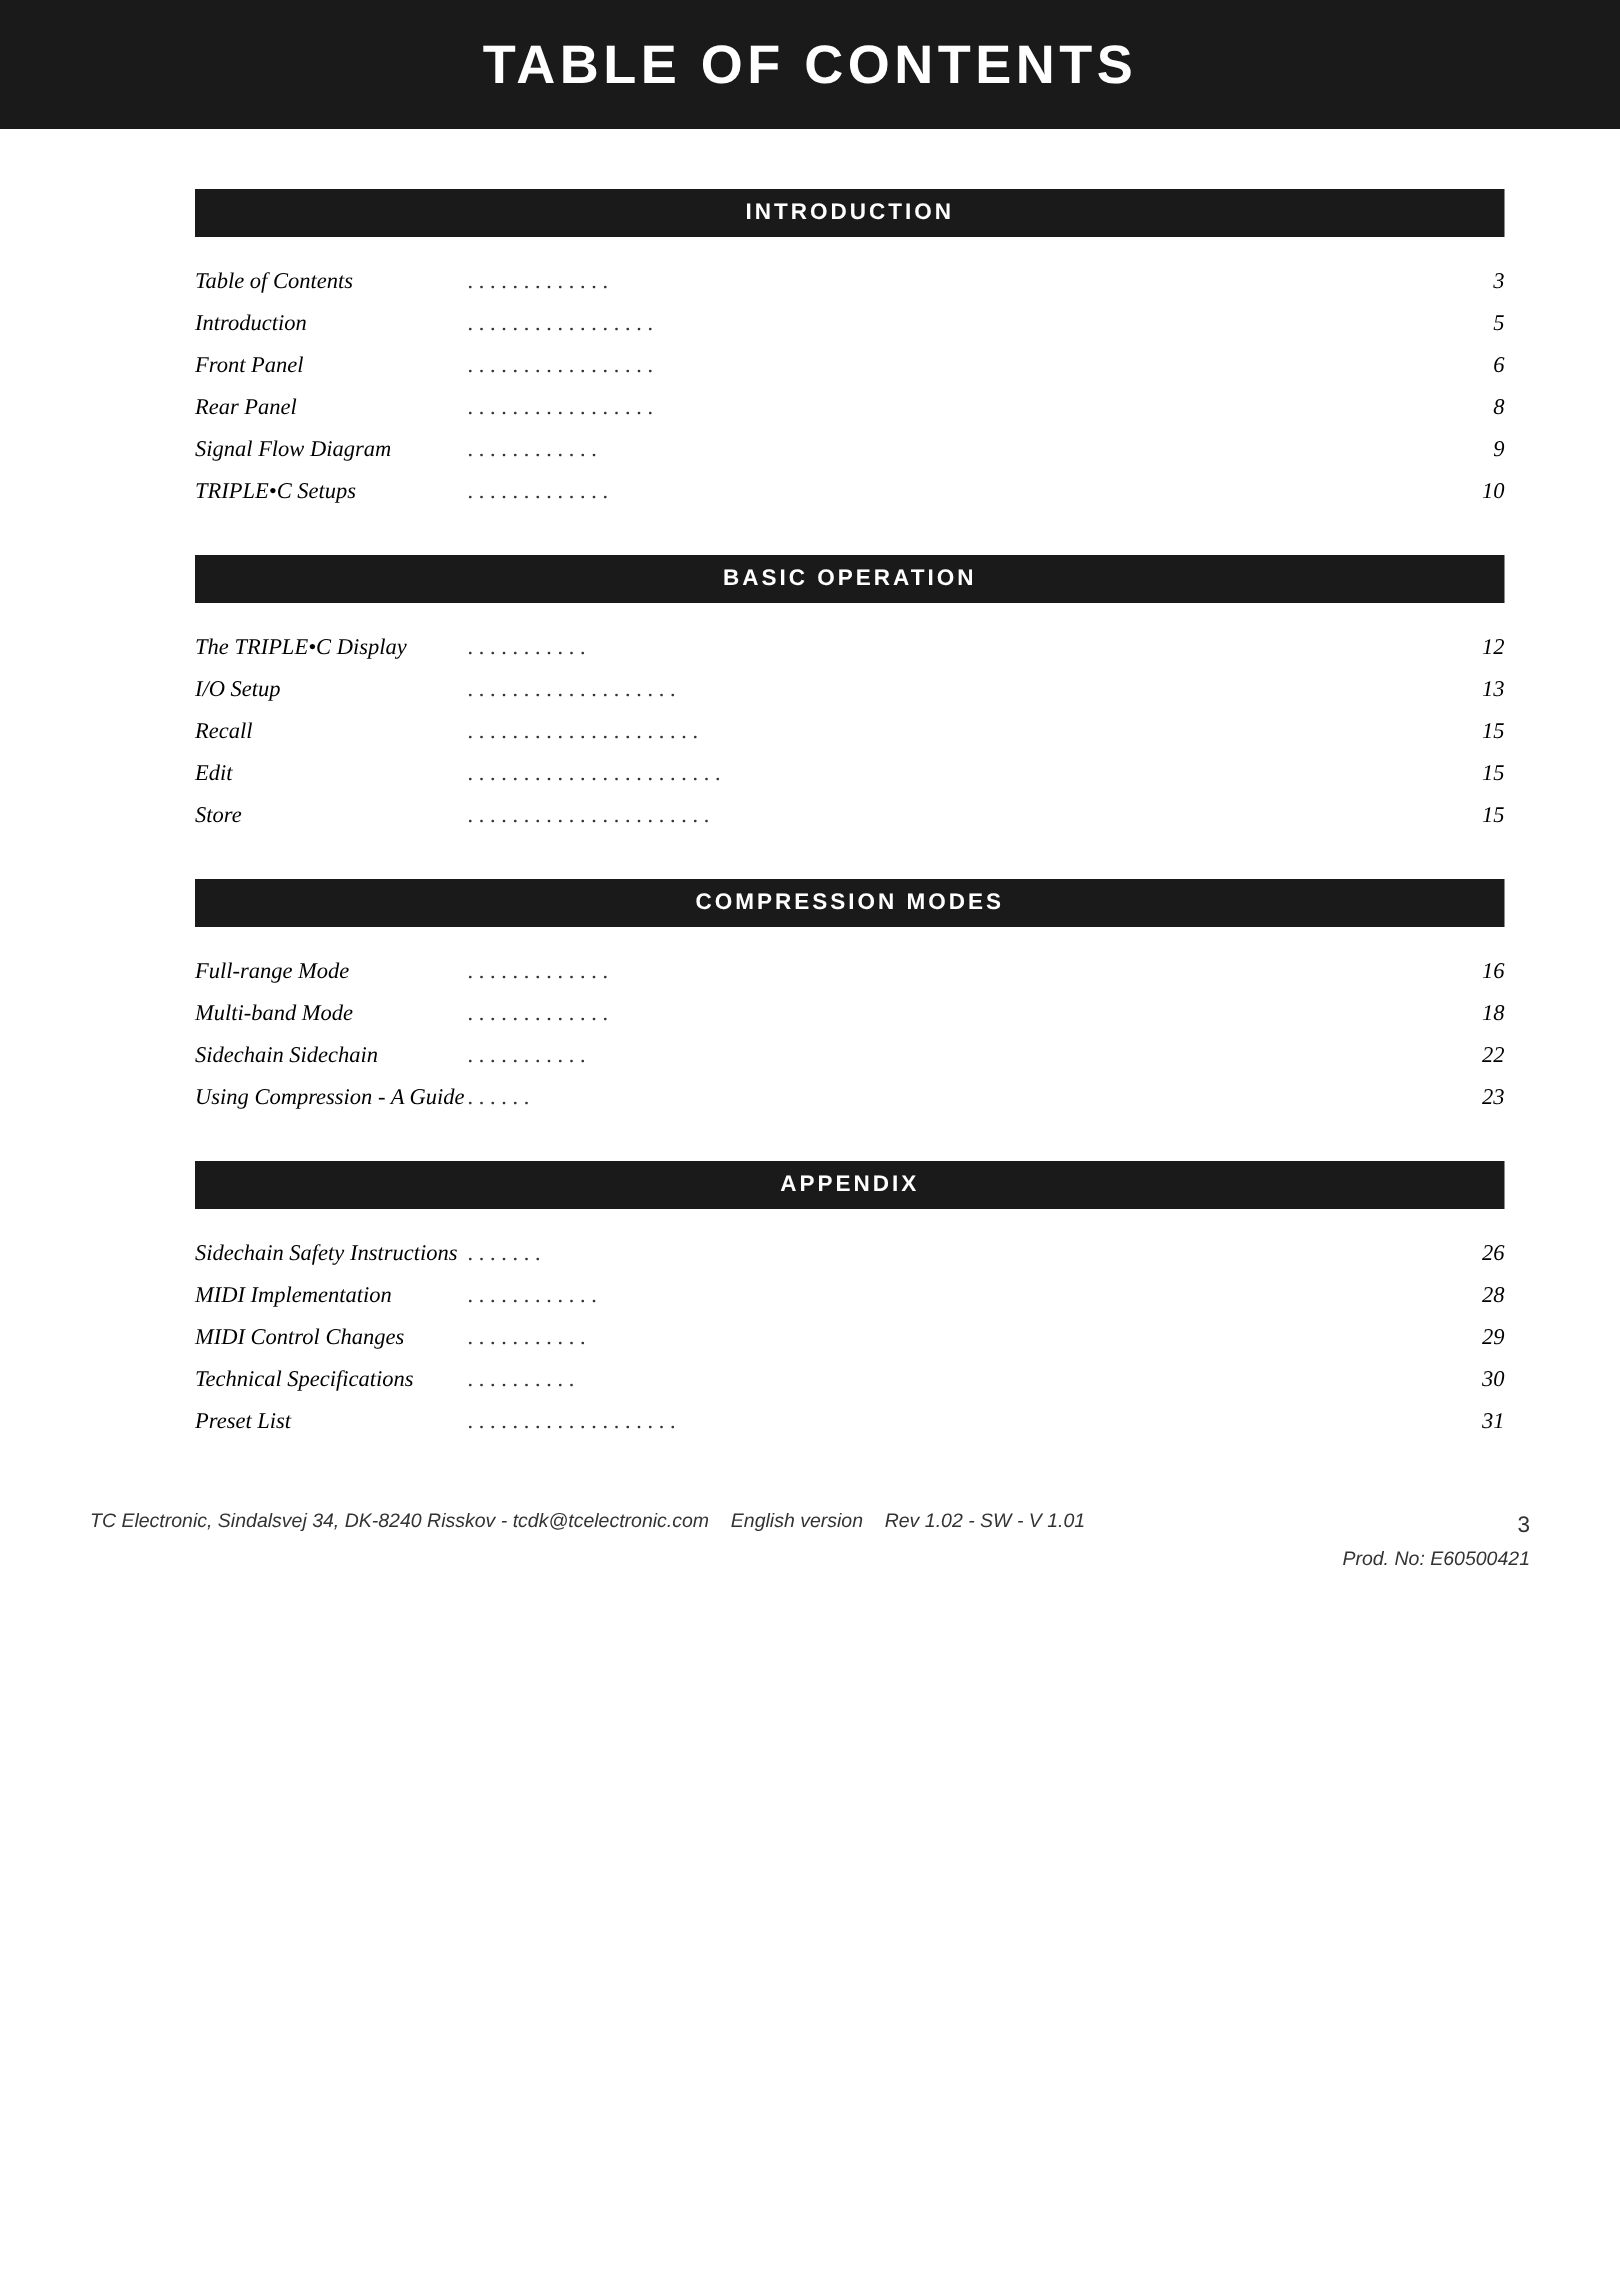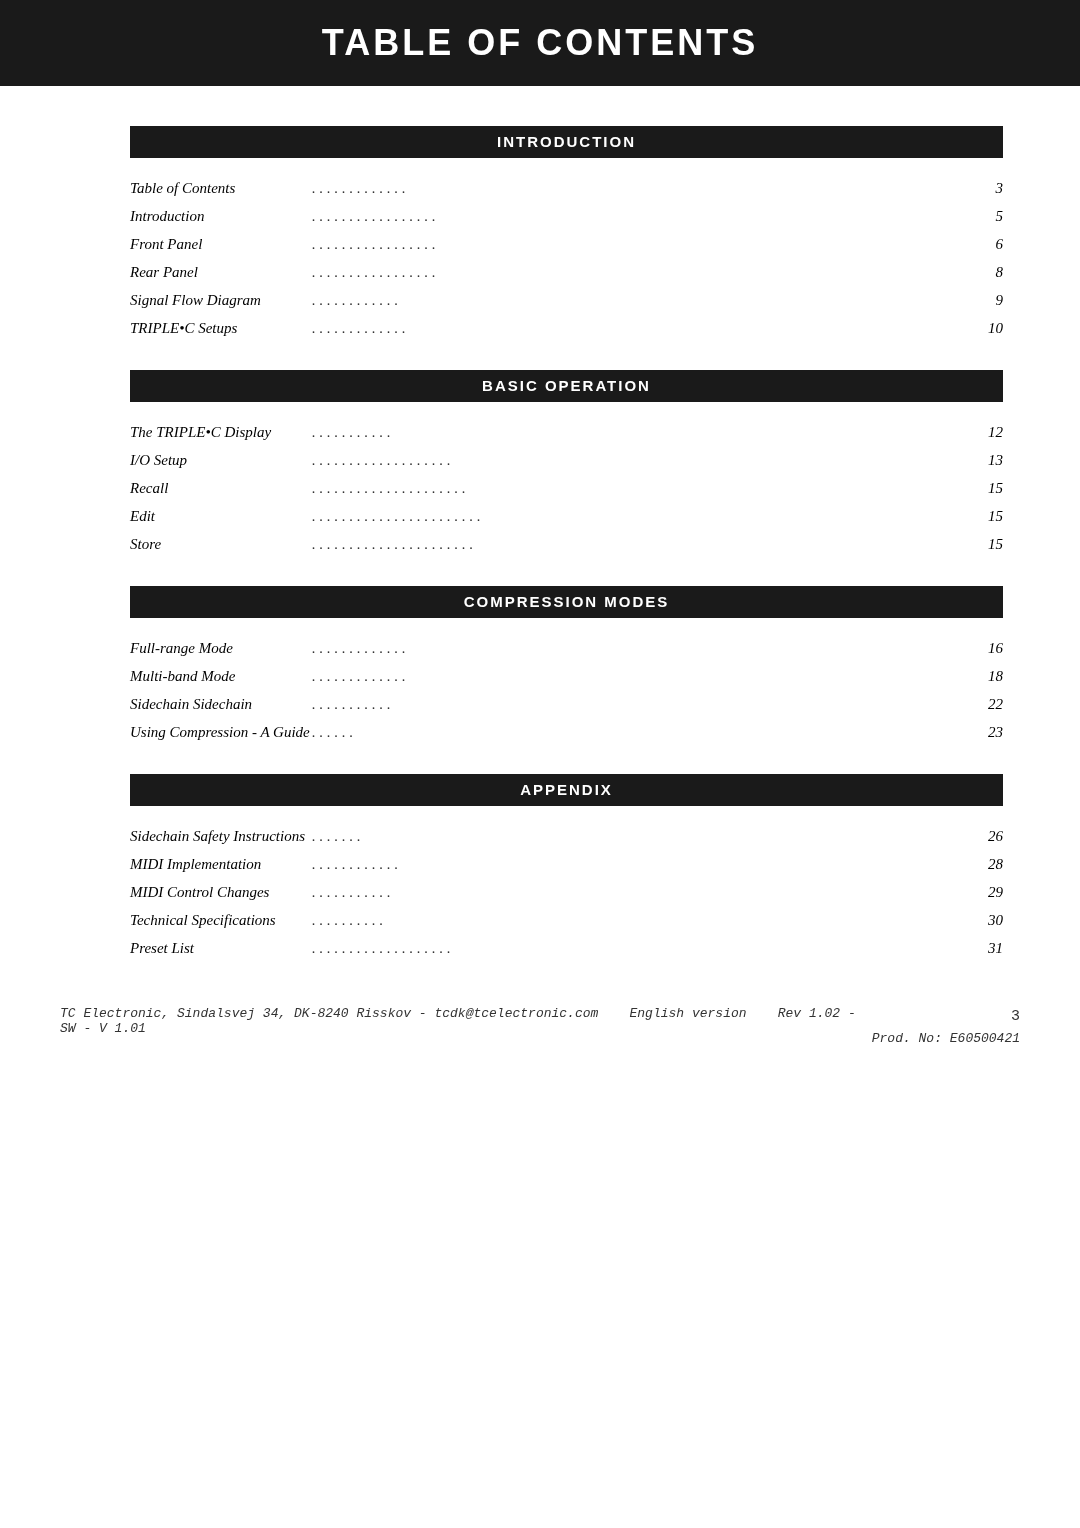--- a/index.html
+++ b/index.html
@@ -93,21 +93,21 @@
       position: absolute;
       bottom: 480px;
       left: 0;
       right: 0;
       padding: 0 60px;
       display: flex;
       align-items: flex-start;
       justify-content: center;
       font-size: 13px;
       font-style: italic;
-      font-family: Liberation Mono, monospace;
+      font-family: Liberation Sans, sans-serif;
       color: #333;
     }
 
     .footer-left {
       flex: 1;
     }
 
     .footer-right {
       text-align: right;
       line-height: 1.5;

